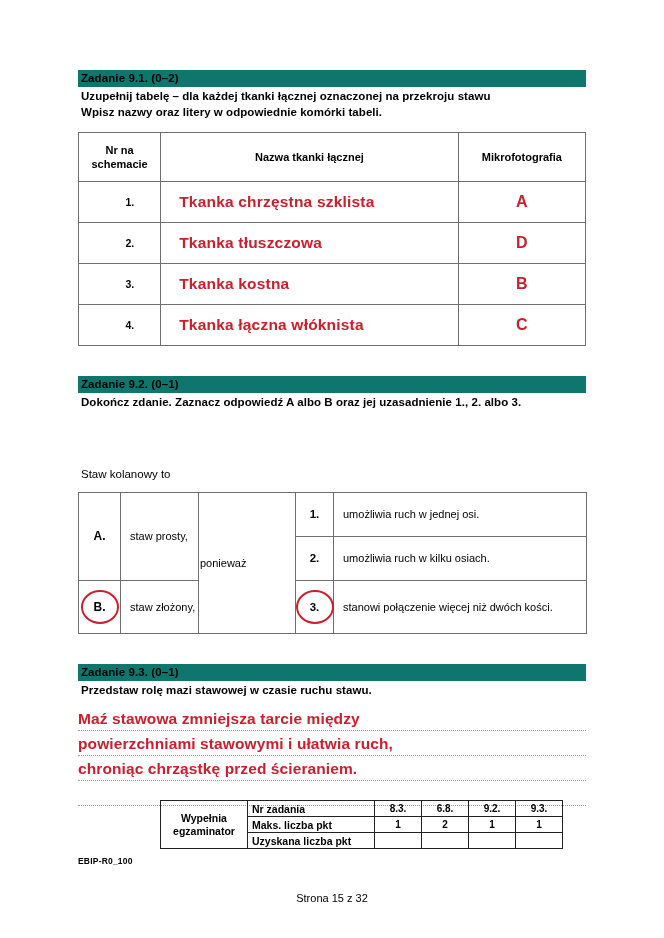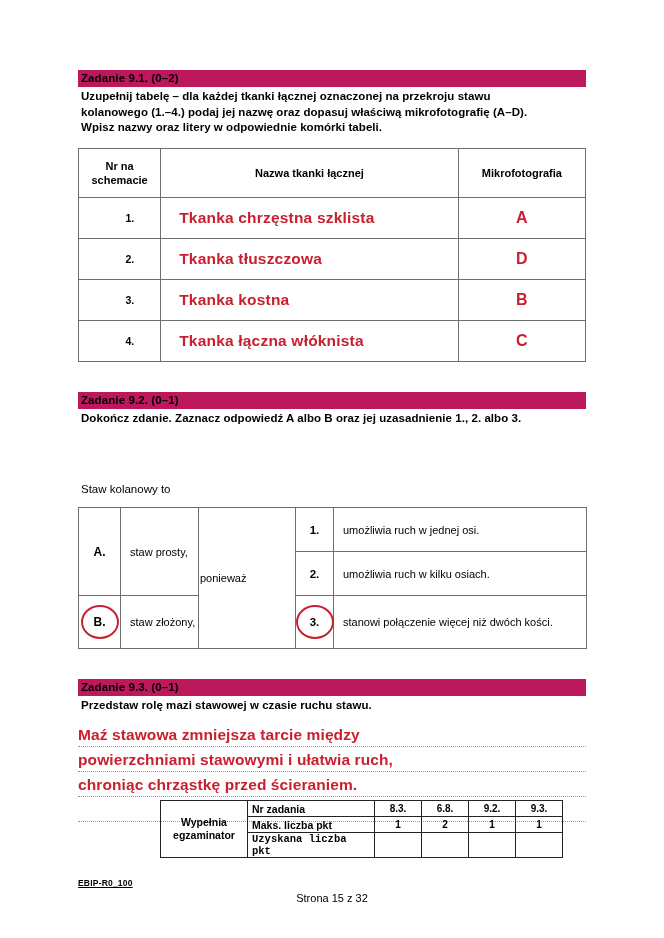--- a/index.html
+++ b/index.html
@@ -22,21 +22,21 @@
   }
   .content {
     position: absolute;
     left: 78px;
     top: 70px;
     width: 508px;
   }
 
   
   .task-band {
-    background: #be185d;
+    background: #0f766e;
     font-size: 11.5px;
     font-weight: bold;
     color: #000;
     padding: 2px 13px 2px 3px;
     line-height: 13px;
     letter-spacing: 0.1px;
   }
   .task-instr {
     font-size: 11.5px;
     font-weight: bold;
@@ -204,53 +204,51 @@
   }
   td.exam-row-head {
     width: 118px;
     text-align: left;
     font-size: 10.5px;
   }
   td.exam-cell {
     width: 38px;
     text-align: center;
   }
-  td.exam-blank { height: 18px; font-family: Liberation Mono, monospace; }
+  td.exam-blank { height: 18px; }
 
   
   .footer-code {
     position: absolute;
     left: 78px;
-    top: 878px;
+    top: 856px;
     font-size: 8.5px;
     font-weight: bold;
     color: #000;
     letter-spacing: 0.2px;
-    text-decoration: underline;
   }
   .footer-page {
     position: absolute;
     left: 0;
     top: 892px;
     width: 664px;
     text-align: center;
     font-size: 11px;
     color: #000;
   }
 </style>
 </head>
 <body>
 
 <div class="page">
   <div class="content">
 
     <div class="task-band">Zadanie 9.1. (0–2)</div>
     <div class="task-instr">
       <div>Uzupełnij tabelę – dla każdej tkanki łącznej oznaczonej na przekroju stawu</div>
-      <div>kolanowego (1.–4.) podaj jej nazwę oraz dopasuj właściwą mikrofotografię (A–D).</div>
       <div>Wpisz nazwy oraz litery w odpowiednie komórki tabeli.</div>
     </div>
 
     <table class="t91">
       <colgroup>
         <col class="c-nr">
           <col class="c-name">
           <col class="c-micro">
       </colgroup>
       <thead>

